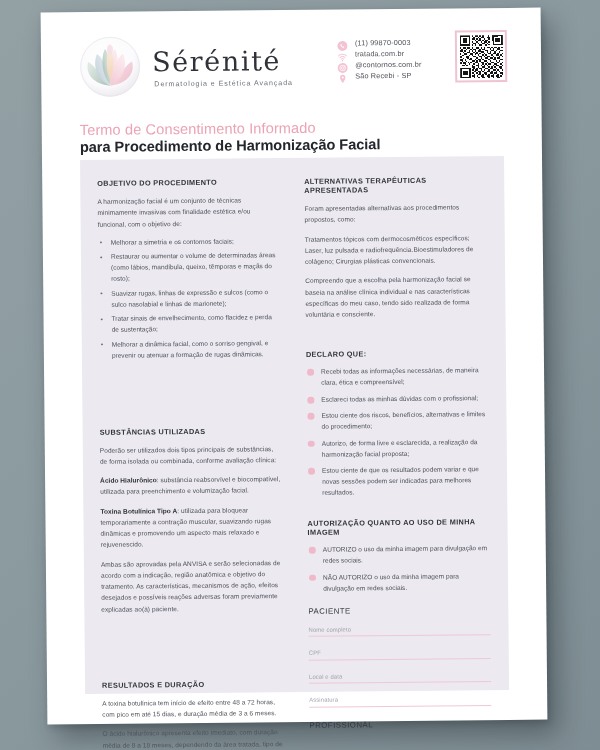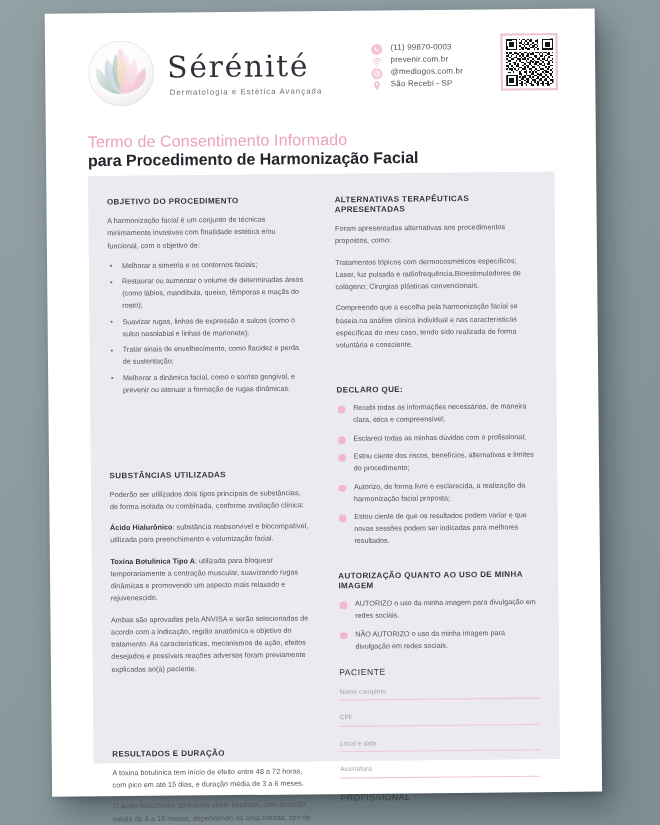--- a/index.html
+++ b/index.html
@@ -210,32 +210,32 @@
         </div>
         <div class="crow">
           <span class="cicon">
             <svg viewBox="0 0 22 22" fill="none" stroke="#eeb3c6" stroke-width="1.7" stroke-linecap="round">
               <path d="M3 8.5c4.5-4 11.5-4 16 0"></path>
                 <path d="M5.6 12c3.2-2.8 7.6-2.8 10.8 0"></path>
               <path d="M8.3 15.3c1.7-1.5 3.7-1.5 5.4 0"></path>
                 <circle cx="11" cy="18.3" r="1.1" fill="#eeb3c6" stroke="none"></circle>
             </svg>
           </span>
-          <span class="ctxt">prevenir.com.br</span>
+          <span class="ctxt">tratada.com.br</span>
         </div>
         <div class="crow">
           <span class="cicon">
             <svg viewBox="0 0 22 22">
                 <circle cx="11" cy="11" r="10" fill="#f3c3d2"></circle>
             <rect x="5.8" y="5.8" width="10.4" height="10.4" rx="3.3" fill="none" stroke="#fff" stroke-width="1.5"></rect>
             <circle cx="11" cy="11" r="2.7" fill="none" stroke="#fff" stroke-width="1.5"></circle>
             <circle cx="14.4" cy="7.7" r="1" fill="#fff"></circle>
               </svg>
           </span>
-          <span class="ctxt">@medlogos.com.br</span>
+          <span class="ctxt">@contornos.com.br</span>
         </div>
         <div class="crow">
           <span class="cicon">
             <svg viewBox="0 0 22 22">
                 <path d="M11 2.5c-3 0-5.4 2.4-5.4 5.4 0 4 5.4 11.4 5.4 11.4s5.4-7.4 5.4-11.4c0-3-2.4-5.4-5.4-5.4Z" fill="#f3c3d2"></path>
                 <circle cx="11" cy="8" r="2" fill="#fff"></circle>
               </svg>
           </span>
           <span class="ctxt">São Recebi - SP</span>
         </div>

